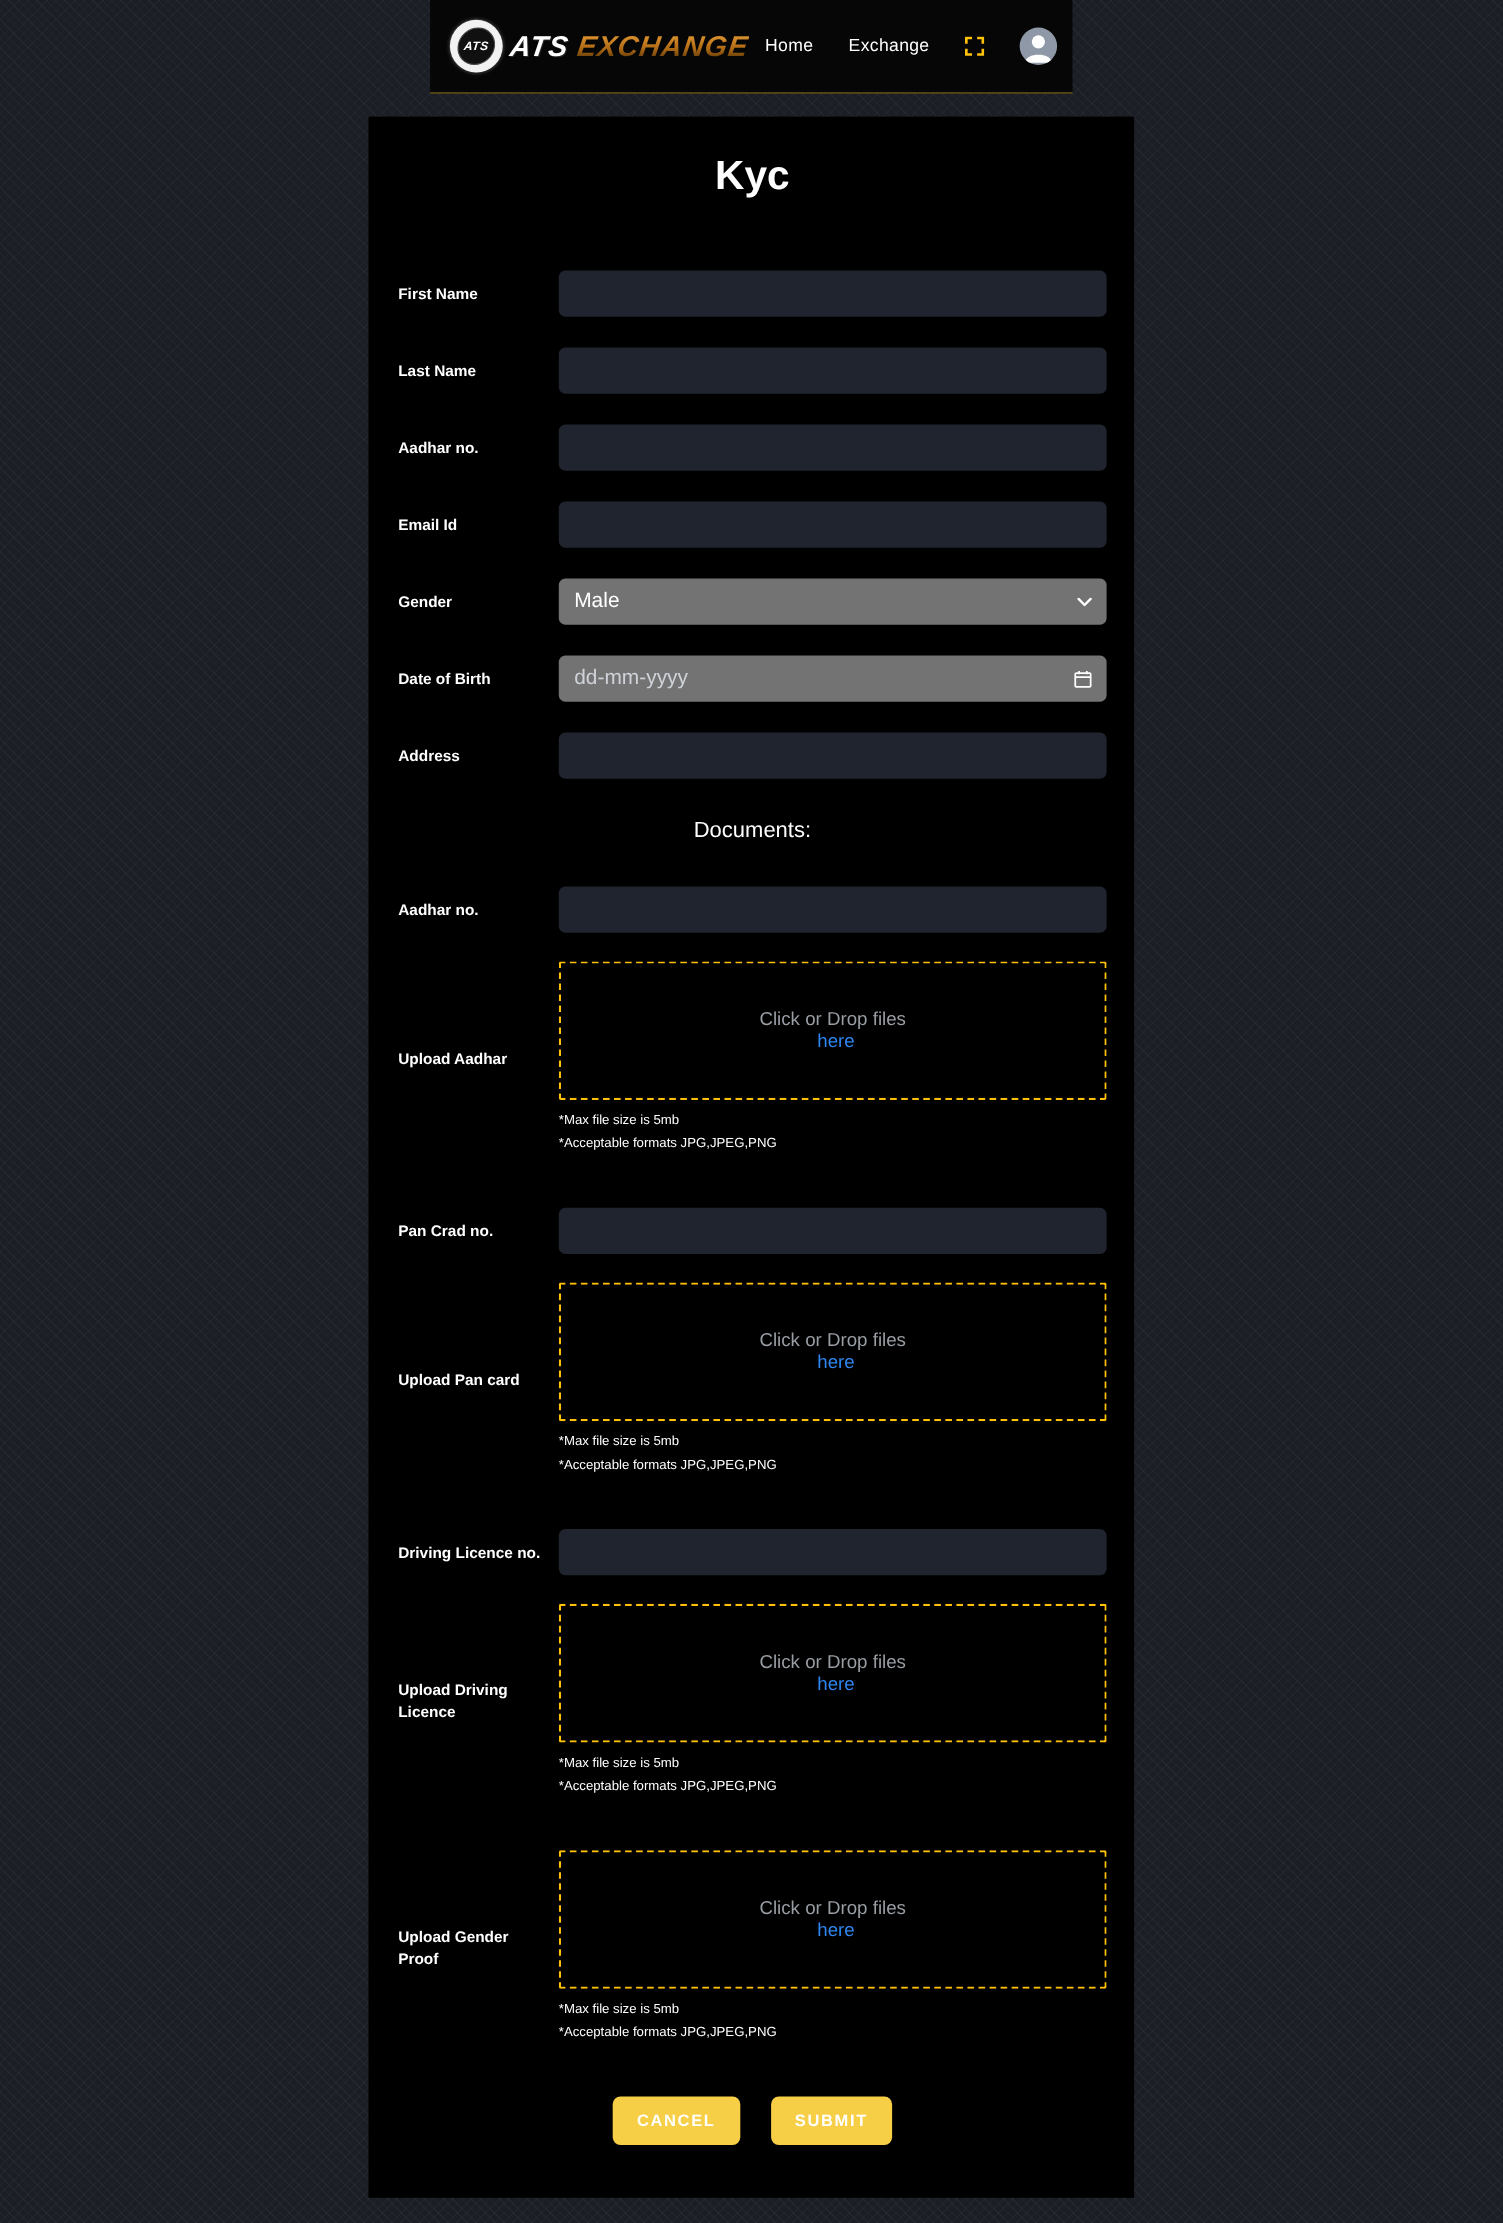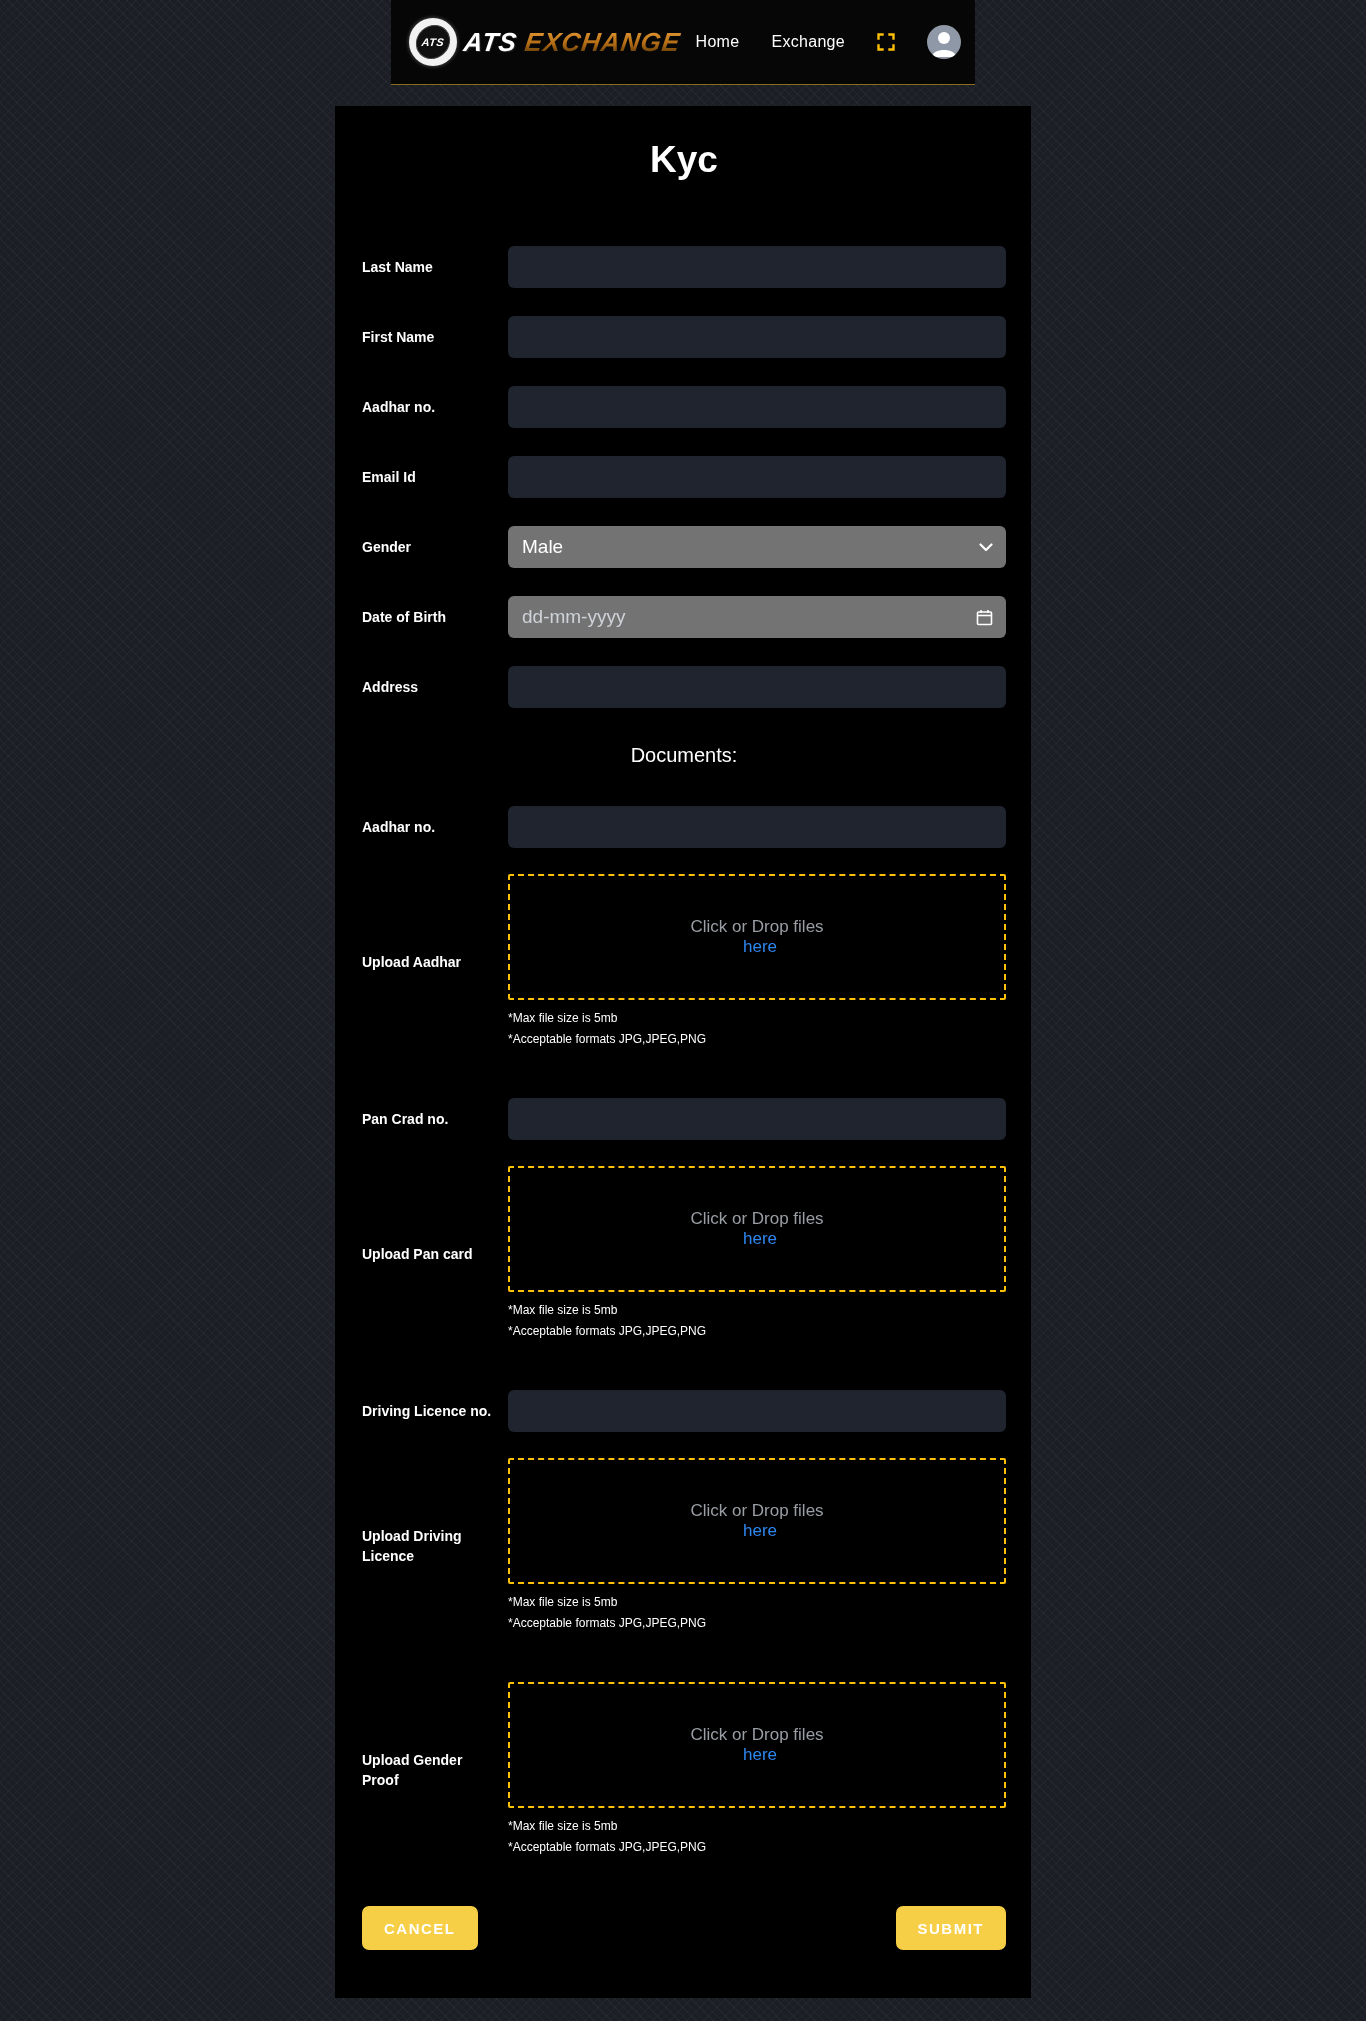--- a/index.html
+++ b/index.html
@@ -104,21 +104,21 @@
     border:2px dashed #ffc107; border-radius:2px;
     background:#000;
     display:flex; align-items:center; justify-content:center;
     cursor:pointer;
     flex-direction:column;
   }
   .dz-text { color:#999ea5; font-size:17px; }
   .dz-link { color:#2e86f0; font-size:17px; margin-left:6px; text-decoration:none; cursor:pointer; }
   .dz-notes { margin-top:8px; color:#ffffff; font-size:12px; line-height:21px; }
 
-  .actions { display:flex; justify-content:space-between; gap:28px; margin-top:45px; }
+  .actions { display:flex; justify-content:center; gap:28px; margin-top:45px; }
   .btn {
     height:44px; border:none; border-radius:7px;
     background:#f7cf46; color:#ffffff;
     font-family:"Liberation Sans", sans-serif;
     font-size:15px; font-weight:700; letter-spacing:1.5px;
     padding:0 22px; cursor:pointer;
   }
 </style>
 </head>
 <body>
@@ -150,26 +150,26 @@
         <path d="M5 34 C5 24.5 29 24.5 29 34 Z" fill="#ffffff" transform="translate(0,-2)"></path>
       </svg>
     </span>
   </div>
 </nav>
 
 <main class="card">
   <h1 class="page-title">Kyc</h1>
 
   <div class="form-row">
+    <label class="field-label">First Name</label>
+    <input class="text-input" type="text" style="">
+  </div>
+
+  <div class="form-row">
     <label class="field-label">Last Name</label>
-    <input class="text-input" type="text" style="">
-  </div>
-
-  <div class="form-row">
-    <label class="field-label">First Name</label>
     <input class="text-input" type="text" style="">
   </div>
 
   <div class="form-row">
     <label class="field-label">Aadhar no.</label>
     <input class="text-input" type="text" style="">
   </div>
 
   <div class="form-row">
     <label class="field-label">Email Id</label>

